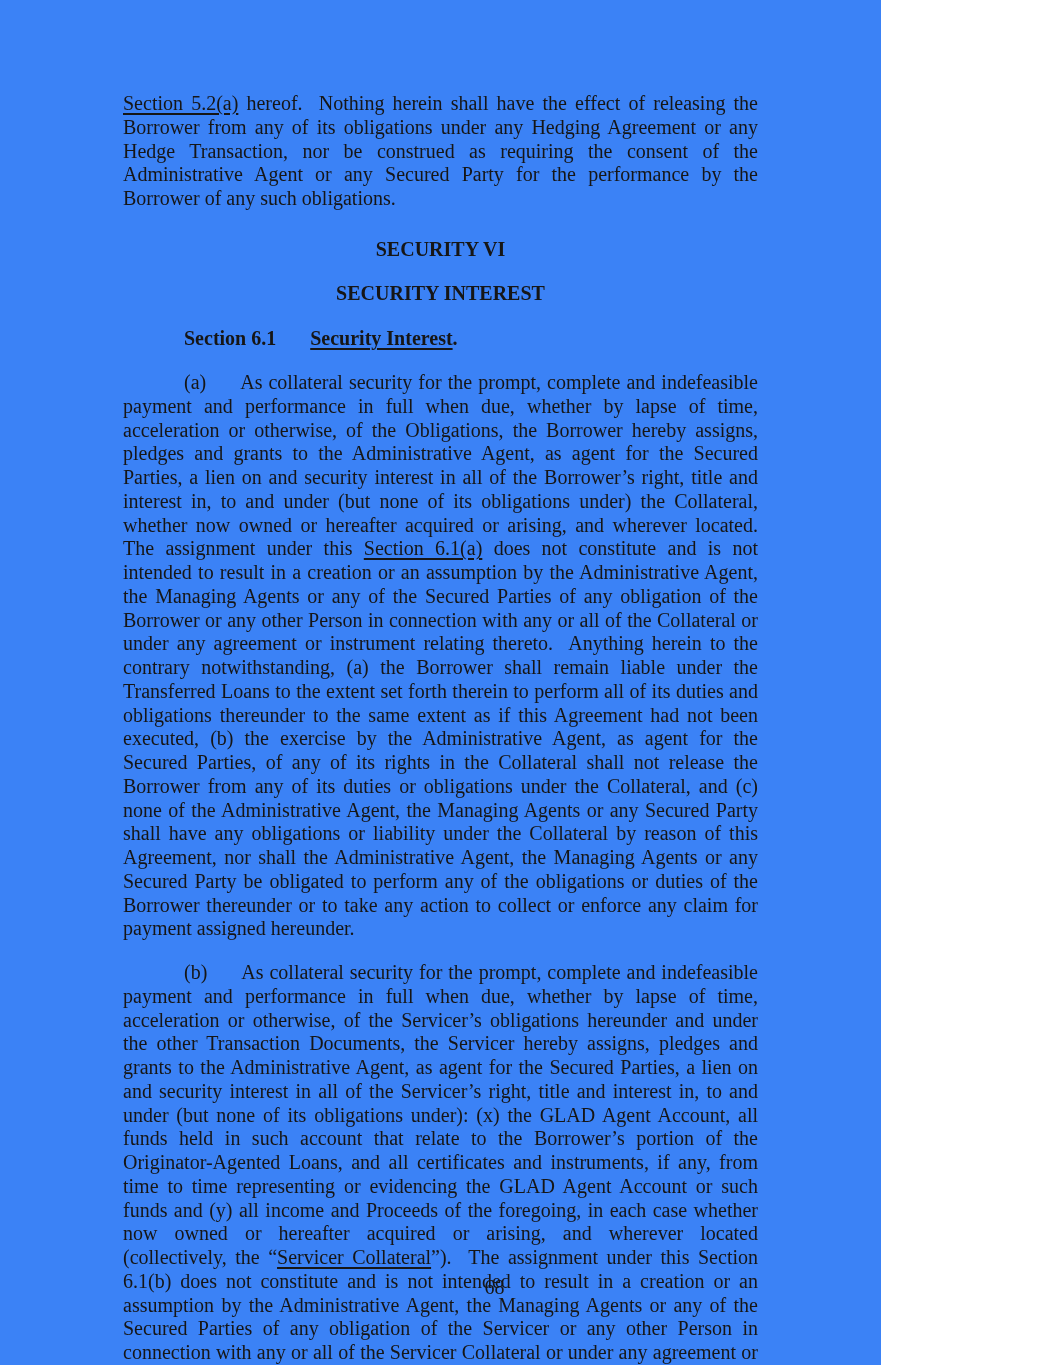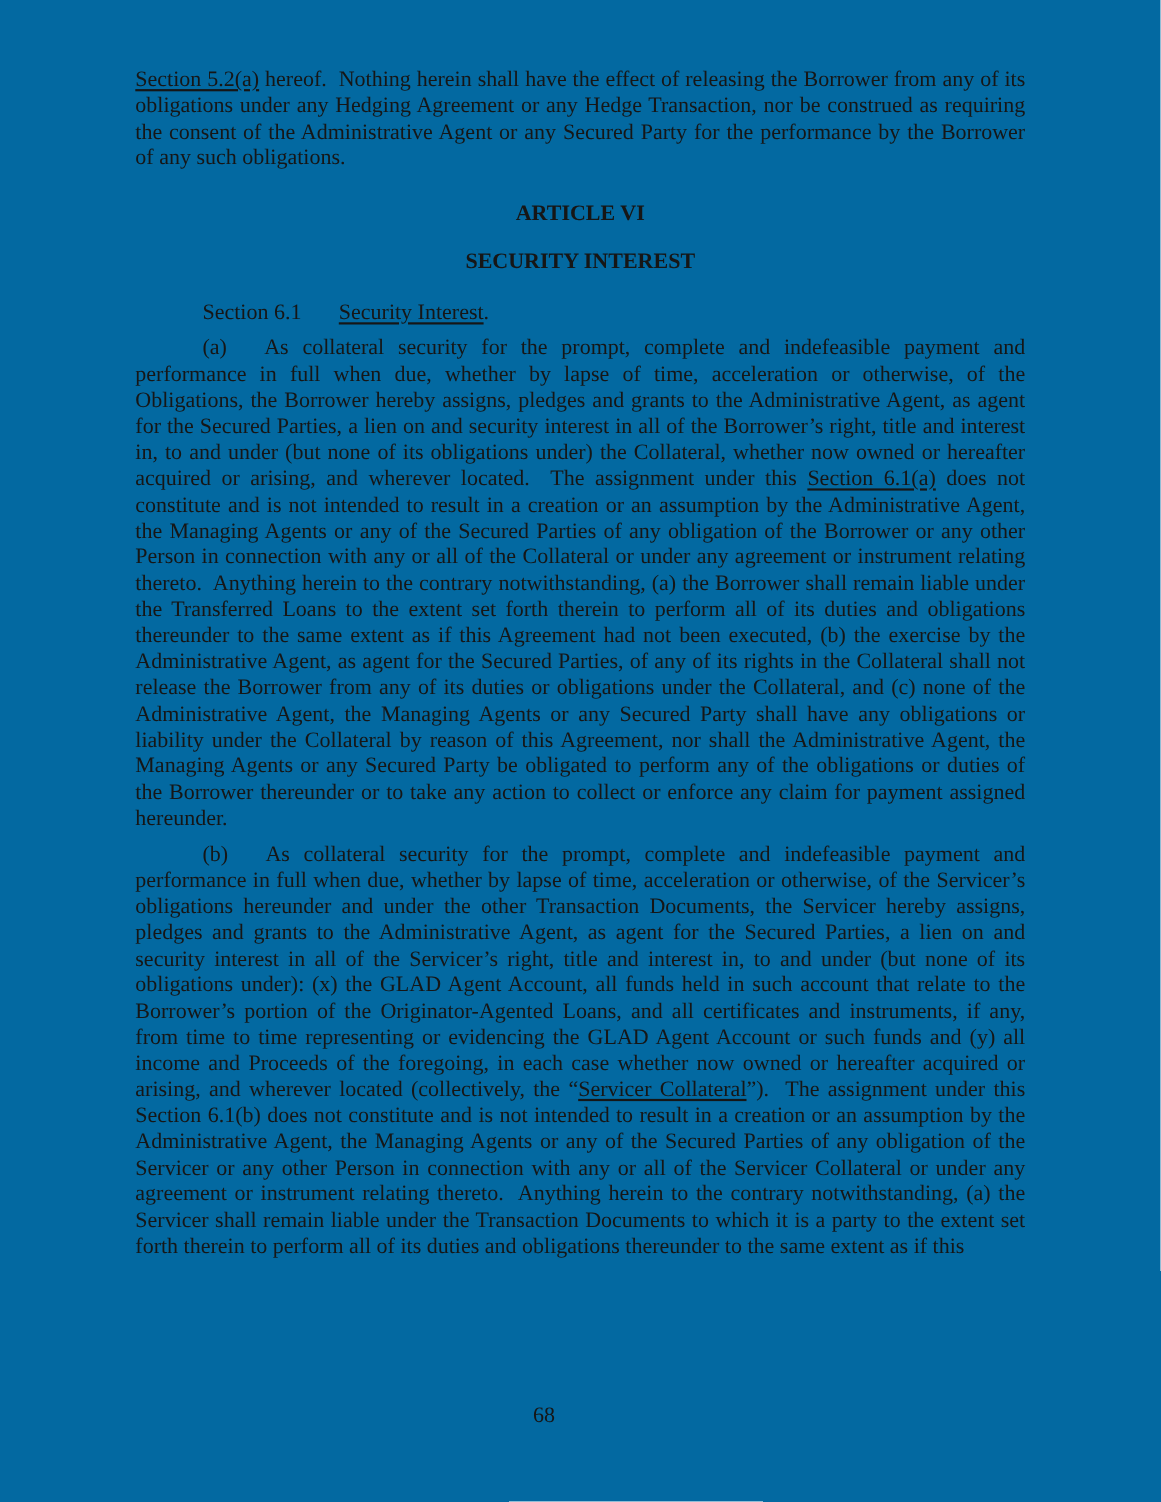--- a/index.html
+++ b/index.html
@@ -2,62 +2,62 @@
 <html><head>
 <meta charset="utf-8">
 <style>
   html, body {
     margin: 0;
     padding: 0;
     background: #ffffff;
   }
   .page {
     position: relative;
-    width: 1055px;
+    width: 881px;
     height: 1365px;
-    background: #0369a1;
+    background: #3b82f6;
     color: #161616;
     font-family: "Liberation Serif", "DejaVu Serif", serif;
     font-size: 20px;
     line-height: 23.75px;
     box-sizing: border-box;
-    padding: 61px 123px 0 123px;
+    padding: 92px 123px 0 123px;
     overflow: hidden;
   }
   .para {
     margin: 0;
     text-align: justify;
     white-space: pre-wrap;
   }
   .indent { text-indent: 61px; }
   .center { text-align: center; }
   .bold { font-weight: bold; }
   .mt-article { margin-top: 27px; }
   .mt-subhead { margin-top: 20px; }
   .mt-section { margin-top: 22px; }
-  .mt-para { margin-top: 9px; }
+  .mt-para { margin-top: 20px; }
   .tab { display: inline-block; width: 34px; }
   .u { text-decoration: underline; text-underline-offset: 3px; }
-  .b { font-weight: normal; }
+  .b { font-weight: bold; }
   .page-number {
     position: absolute;
     top: 1276px;
     left: 0;
     width: 989px;
     text-align: center;
   }
 </style>
 </head>
 <body>
 
 <div class="page">
 
   <p class="para"><span class="u">Section 5.2(a)</span><span> hereof.  Nothing herein shall have the effect of releasing the Borrower from any of its obligations under any Hedging Agreement or any Hedge Transaction, nor be construed as requiring the consent of the Administrative Agent or any Secured Party for the performance by the Borrower of any such obligations.</span></p>
 
-  <p class="para center bold mt-article">ARTICLE VI</p>
+  <p class="para center bold mt-article">SECURITY VI</p>
 
   <p class="para center bold mt-subhead">SECURITY INTEREST</p>
 
   <p class="para indent mt-section"><span class="b">Section 6.1</span><span class="tab"></span><span class="u b">Security Interest</span><span class="b">.</span></p>
 
   <p class="para indent mt-para"><span>(a)</span><span class="tab"></span><span>As collateral security for the prompt, complete and indefeasible payment and performance in full when due, whether by lapse of time, acceleration or otherwise, of the Obligations, the Borrower hereby assigns, pledges and grants to the Administrative Agent, as agent for the Secured Parties, a lien on and security interest in all of the Borrower’s right, title and interest in, to and under (but none of its obligations under) the Collateral, whether now owned or hereafter acquired or arising, and wherever located.  The assignment under this </span><span class="u">Section 6.1(a)</span><span> does not constitute and is not intended to result in a creation or an assumption by the Administrative Agent, the Managing Agents or any of the Secured Parties of any obligation of the Borrower or any other Person in connection with any or all of the Collateral or under any agreement or instrument relating thereto.  Anything herein to the contrary notwithstanding, (a) the Borrower shall remain liable under the Transferred Loans to the extent set forth therein to perform all of its duties and obligations thereunder to the same extent as if this Agreement had not been executed, (b) the exercise by the Administrative Agent, as agent for the Secured Parties, of any of its rights in the Collateral shall not release the Borrower from any of its duties or obligations under the Collateral, and (c) none of the Administrative Agent, the Managing Agents or any Secured Party shall have any obligations or liability under the Collateral by reason of this Agreement, nor shall the Administrative Agent, the Managing Agents or any Secured Party be obligated to perform any of the obligations or duties of the Borrower thereunder or to take any action to collect or enforce any claim for payment assigned hereunder.</span></p>
 
   <p class="para indent mt-para"><span>(b)</span><span class="tab"></span><span>As collateral security for the prompt, complete and indefeasible payment and performance in full when due, whether by lapse of time, acceleration or otherwise, of the Servicer’s obligations hereunder and under the other Transaction Documents, the Servicer hereby assigns, pledges and grants to the Administrative Agent, as agent for the Secured Parties, a lien on and security interest in all of the Servicer’s right, title and interest in, to and under (but none of its obligations under): (x) the GLAD Agent Account, all funds held in such account that relate to the Borrower’s portion of the Originator-Agented Loans, and all certificates and instruments, if any, from time to time representing or evidencing the GLAD Agent Account or such funds and (y) all income and Proceeds of the foregoing, in each case whether now owned or hereafter acquired or arising, and wherever located (collectively, the “</span><span class="u">Servicer Collateral</span><span>”).  The assignment under this Section 6.1(b) does not constitute and is not intended to result in a creation or an assumption by the Administrative Agent, the Managing Agents or any of the Secured Parties of any obligation of the Servicer or any other Person in connection with any or all of the Servicer Collateral or under any agreement or instrument relating thereto.  Anything herein to the contrary notwithstanding, (a) the Servicer shall remain liable under the Transaction Documents to which it is a party to the extent set forth therein to perform all of its duties and obligations thereunder to the same extent as if this</span></p>
 
   <div class="page-number">68</div>

